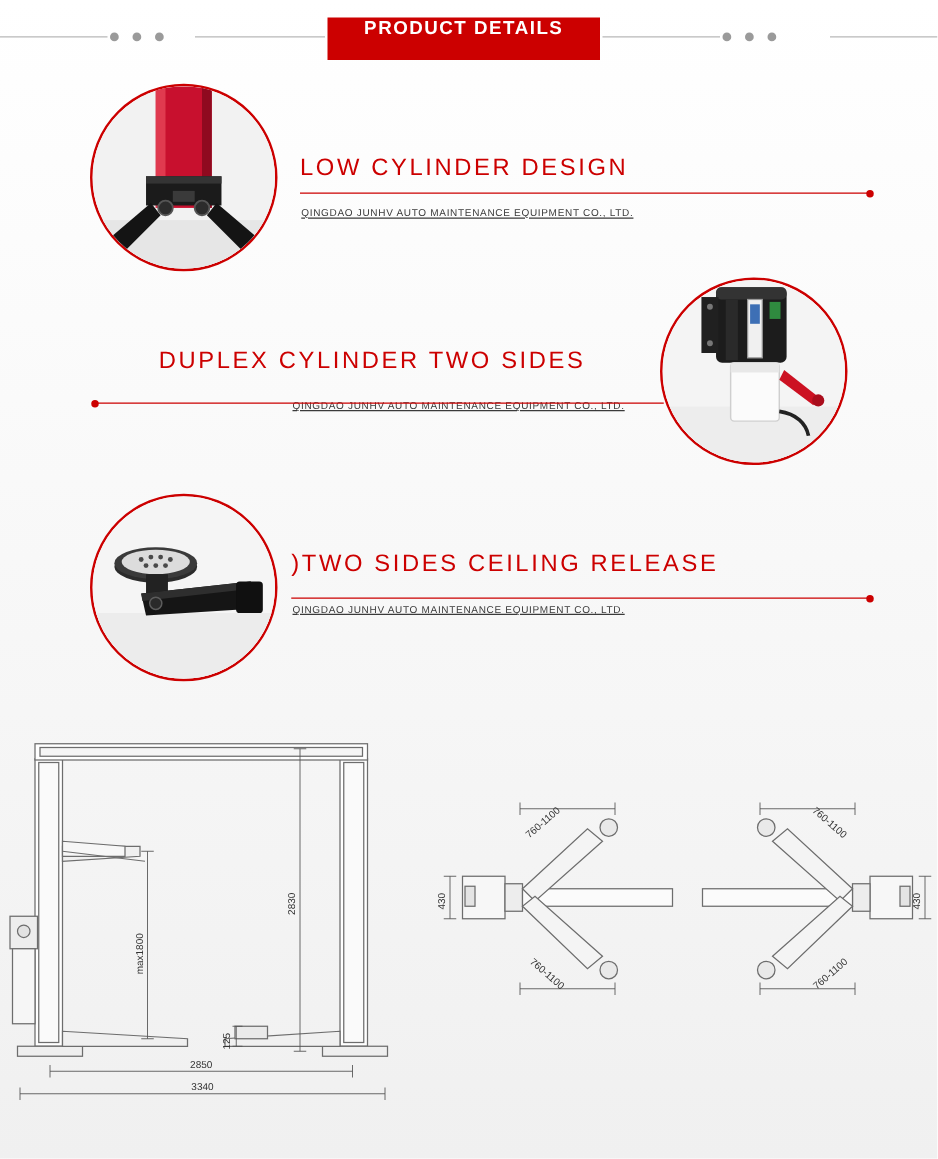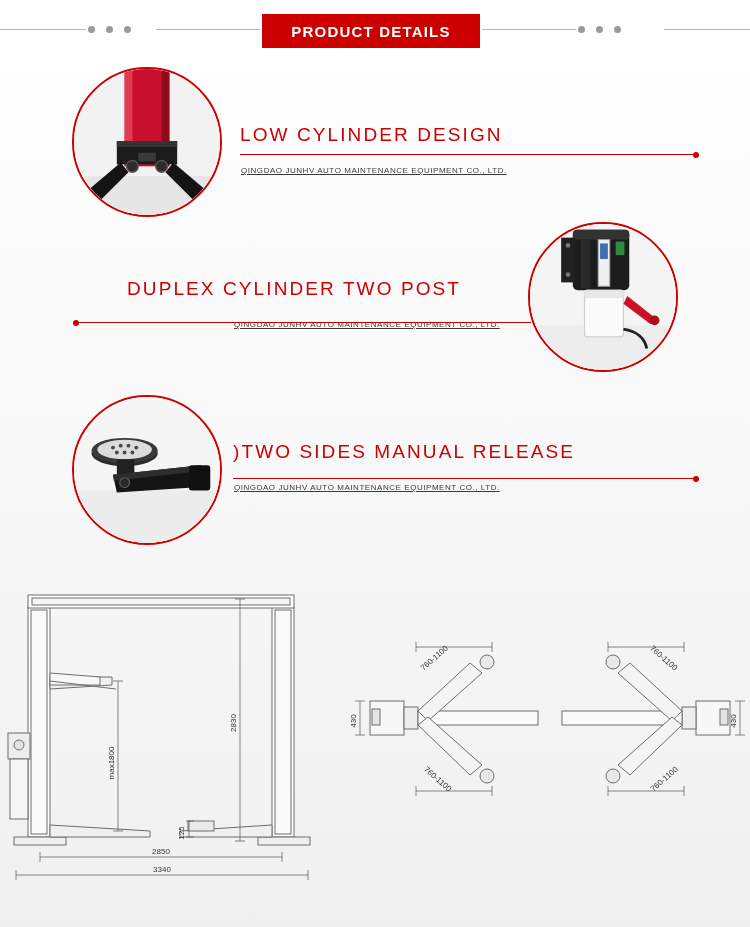--- a/index.html
+++ b/index.html
@@ -20,21 +20,21 @@
   .header {
     position: absolute;
     top: 0; left: 0;
     width: 750px; height: 62px;
   }
   .banner {
     position: absolute;
     left: 262px; top: 14px;
     width: 218px; height: 34px;
     background: #cc0000;
-    display: flex; align-items: center; justify-content: center;
+    display: flex; justify-content: center;
   }
   .banner-text {
     color: #ffffff;
     font-size: 15px;
     font-weight: bold;
     letter-spacing: 1.2px;
   }
   .dots {
     position: absolute;
     top: 26px;
@@ -214,21 +214,21 @@
           <rect x="56" y="68" width="40" height="8" fill="#e8e8e8"></rect>
 
           <path d="M100 74 L128 96 L124 103 L96 82 Z" fill="#cc1122"></path>
           <circle cx="128" cy="99" r="5" fill="#aa0d1c"></circle>
 
           <path d="M96 108 C110 110 118 118 120 128" stroke="#222" stroke-width="3" fill="none"></path>
         </svg>
       </div>
     </div>
 
-    <div class="ftitle" style="left:127px; top:278px;">DUPLEX CYLINDER TWO POST</div>
+    <div class="ftitle" style="left:127px; top:278px;">DUPLEX CYLINDER TWO SIDES</div>
     <div class="fsub" style="left:234px; top:320px;">QINGDAO JUNHV AUTO MAINTENANCE EQUIPMENT CO., LTD.</div>
     <div class="rule end-left" style="left:76px; top:322px; width:455px;"></div>
   </div>
 
   <div class="feature">
     <div class="circle-wrap" style="left:72px; top:395px;">
       <div class="halo"></div>
       <div class="circle">
         <svg class="art" viewBox="0 0 150 150">
           <rect x="0" y="0" width="150" height="150" fill="#f5f5f5"></rect>
@@ -250,21 +250,21 @@
           <rect x="44" y="64" width="18" height="16" fill="#222"></rect>
 
           <path d="M40 80 L130 70 L138 92 L44 98 Z" fill="#151515"></path>
           <path d="M40 80 L130 70 L131 76 L41 86 Z" fill="#2e2e2e"></path>
           <rect x="118" y="70" width="22" height="26" rx="3" fill="#101010"></rect>
           <circle cx="52" cy="88" r="5" fill="#2a2a2a" stroke="#5c5c5c" stroke-width="1.2"></circle>
         </svg>
       </div>
     </div>
 
-    <div class="ftitle" style="left:233px; top:441px;">)TWO SIDES MANUAL RELEASE</div>
+    <div class="ftitle" style="left:233px; top:441px;">)TWO SIDES CEILING RELEASE</div>
     <div class="fsub" style="left:234px; top:483px;">QINGDAO JUNHV AUTO MAINTENANCE EQUIPMENT CO., LTD.</div>
     <div class="rule end-right" style="left:233px; top:478px; width:463px;"></div>
   </div>
 
   <div class="drawings">
     <svg width="750" height="342" viewBox="0 0 750 342">
       <rect x="0" y="0" width="750" height="342" fill="none"></rect>
 
       <g stroke="#6d6d6d" stroke-width="1" fill="none">
 

